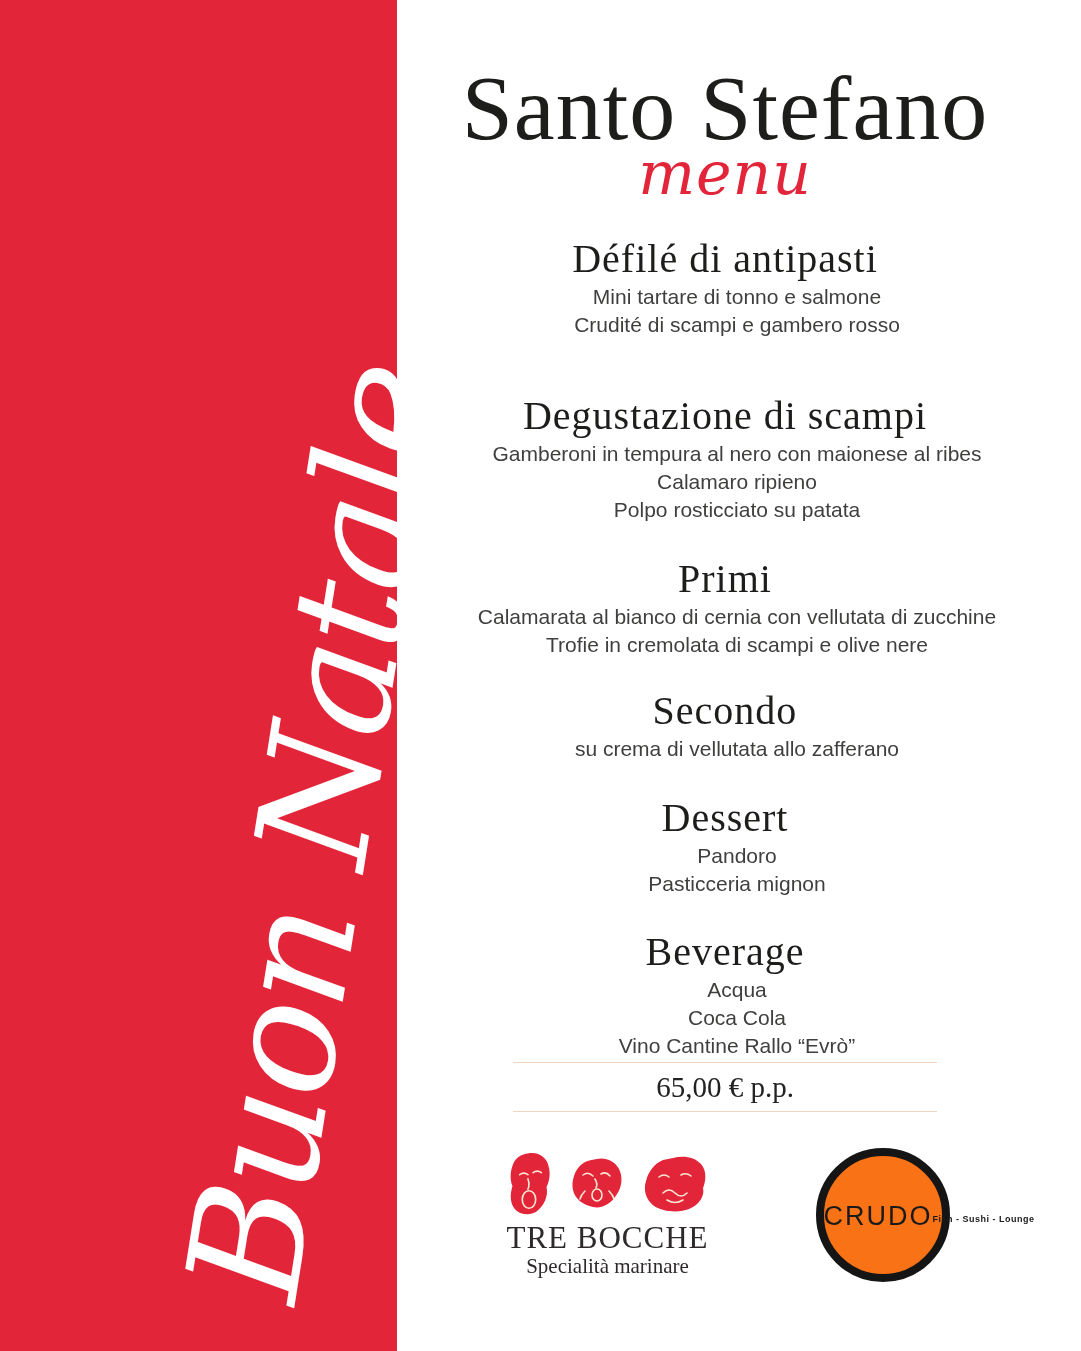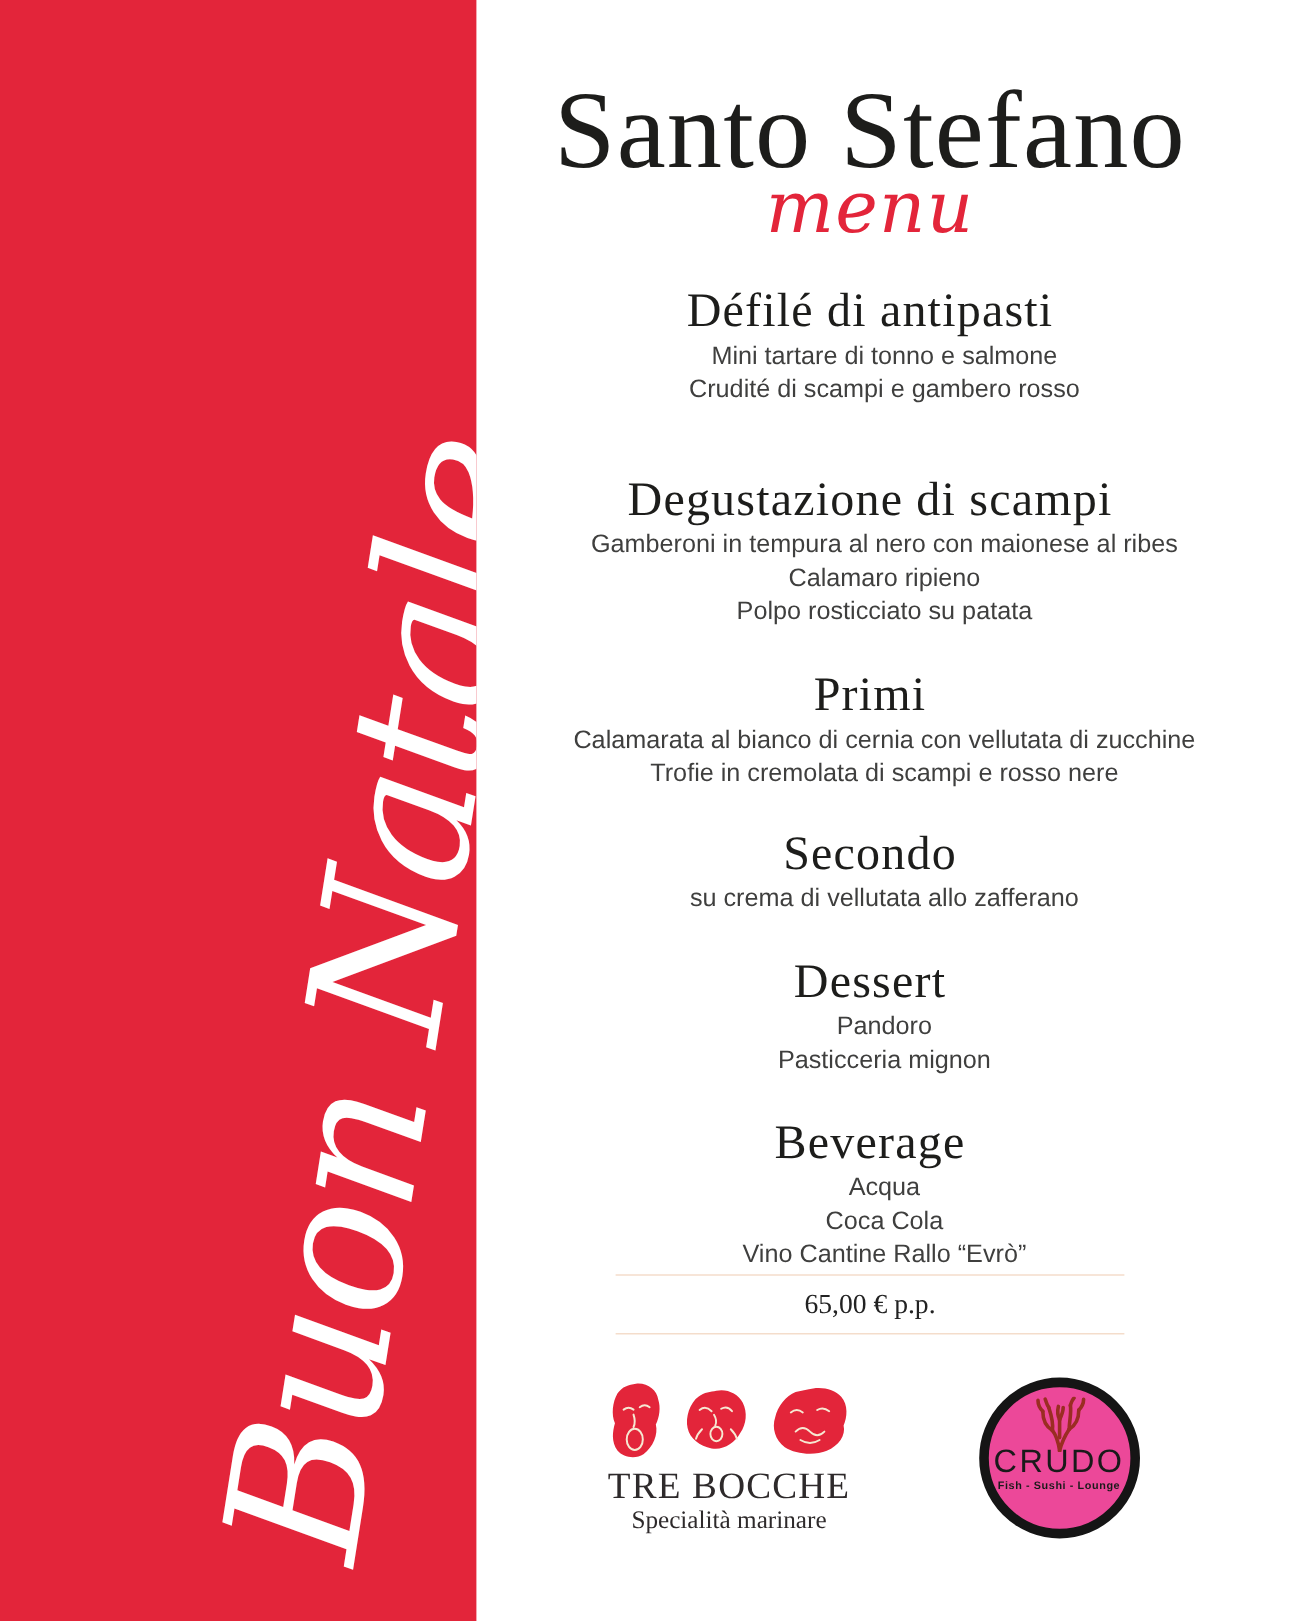--- a/index.html
+++ b/index.html
@@ -58,39 +58,39 @@
   .s5{margin-top:33px;}
   .s6{margin-top:32px;}
   
   .price-block{
     width:424px;margin:2px auto 0 auto;
     border-top:1px solid var(--rule-peach);
     border-bottom:1px solid var(--rule-peach);
     padding:11px 0;
   }
   .price{
-    font-family:"Liberation Serif",serif;font-size:23px;line-height:26px;color:#222;
+    font-family:"Liberation Serif",serif;font-size:29px;line-height:26px;color:#222;
   }
   
   .logos{
     margin-top:36px;display:flex;justify-content:center;align-items:center;gap:101px;
   }
   .tre-bocche{width:214px;display:flex;flex-direction:column;align-items:center;}
   .masks{display:flex;align-items:flex-start;gap:20px;height:64px;}
   .tb-name{
     margin-top:6px;font-family:"Liberation Serif",serif;font-size:31px;line-height:32px;
     letter-spacing:1px;color:var(--logo-ink);white-space:nowrap;
   }
   .tb-tagline{
     font-family:"Liberation Serif",serif;font-size:21px;line-height:24px;
     color:var(--logo-ink);white-space:nowrap;
   }
   .crudo{
     width:134px;height:134px;border:8px solid #151515;border-radius:50%;
-    background:#ec4899;display:flex;flex-direction:column;align-items:center;
+    background:#f97316;display:flex;align-items:center;
     justify-content:flex-start;padding-top:8px;
   }
   .crudo-name{
     margin-top:-6px;font-size:27px;line-height:28px;font-weight:300;
     letter-spacing:2px;color:#1a1a1a;white-space:nowrap;
   }
   .crudo-tagline{
     font-size:9px;line-height:12px;font-weight:700;letter-spacing:.5px;
     color:#1a1a1a;white-space:nowrap;
   }
@@ -123,21 +123,21 @@
             <div class="item">Gamberoni in tempura al nero con maionese al ribes</div>
             <div class="item">Calamaro ripieno</div>
             <div class="item">Polpo rosticciato su patata</div>
           </div>
   </section>
 
   <section class="s3">
     <h2>Primi</h2>
     <div>
             <div class="item">Calamarata al bianco di cernia con vellutata di zucchine</div>
-            <div class="item">Trofie in cremolata di scampi e rosso nere</div>
+            <div class="item">Trofie in cremolata di scampi e olive nere</div>
           </div>
   </section>
 
   <section class="s4">
     <h2>Secondo</h2>
     <div>
             <div class="item">su crema di vellutata allo zafferano</div>
           </div>
   </section>
 

